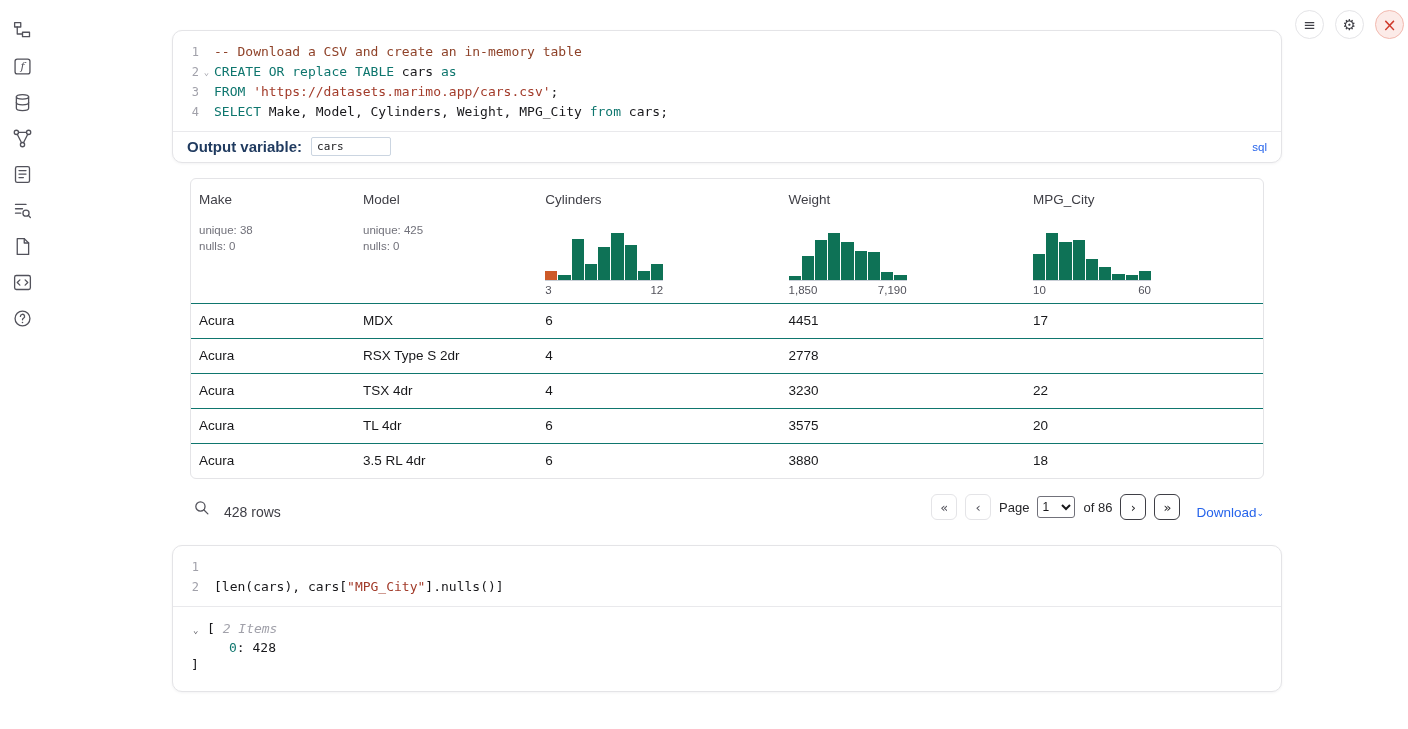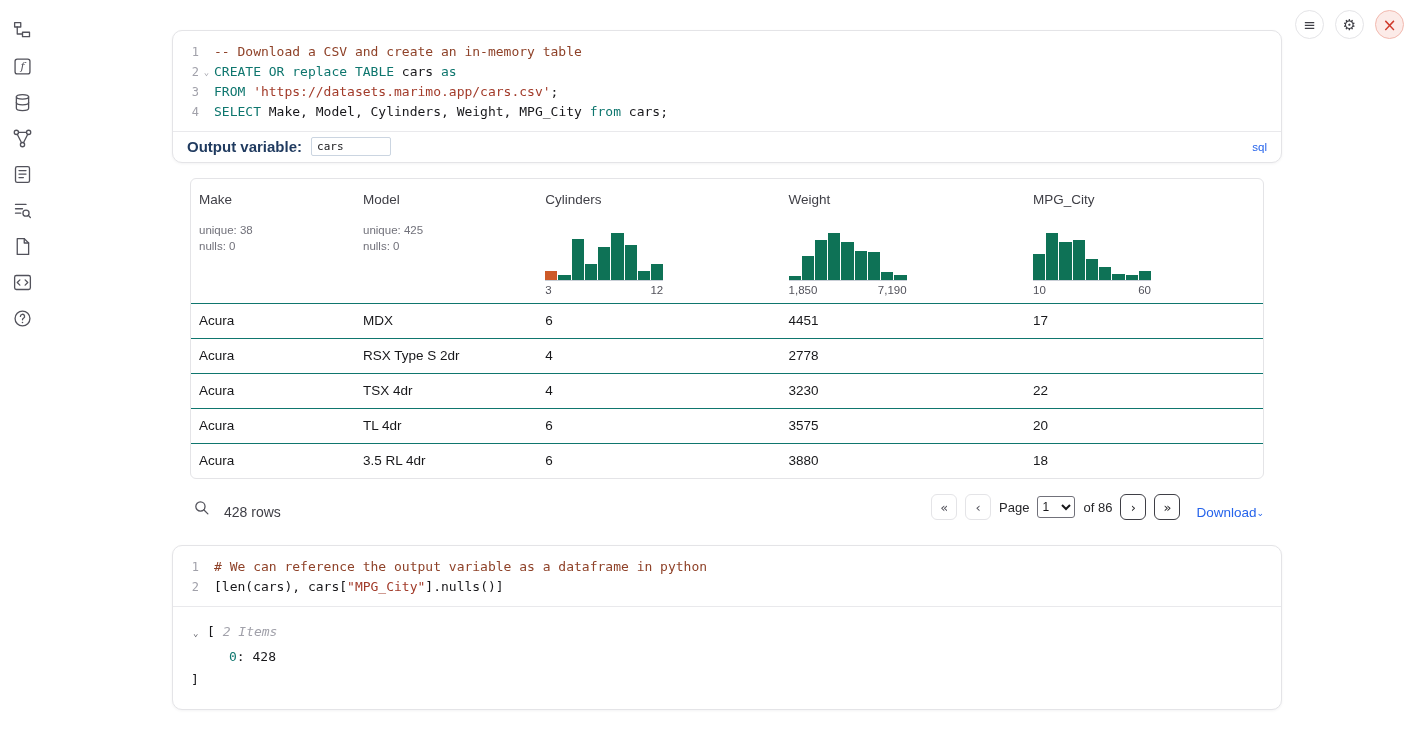--- a/index.html
+++ b/index.html
@@ -59,21 +59,21 @@
   .pg-btn{width:26px;height:26px;border:1px solid #e4e4e7;border-radius:6px;background:#fff;color:#52525b;font-size:13px;display:flex;align-items:center;justify-content:center;cursor:pointer;font-family:"DejaVu Sans",sans-serif}
   .pg-btn.strong{border-color:#3f3f46;color:#27272a}
   .page-text{font-size:13px;color:#27272a}
   .page-select{width:38px;height:22px;font-size:12px;border:1px solid #71717a;border-radius:3px;background:#fff;color:#18181b}
   .download{margin-left:16px;display:flex;align-items:center;color:#2563eb;font-size:13.5px;cursor:pointer;background:none;border:none;font-family:"Liberation Sans",sans-serif}
   .download .chev{font-size:9px}
 
   
   .cell-2{margin-top:25px}
   .divider{border-top:1px solid #e9e9ec}
-  .tree-output{padding:13px 0 18px;font-family:"DejaVu Sans Mono",monospace;font-size:13px;line-height:23px}
+  .tree-output{padding:13px 0 18px;font-family:"DejaVu Sans Mono",monospace;font-size:13px;line-height:17px}
   .tree-line{padding-left:20px;white-space:pre}
   .tree-chevron{display:inline-block;width:14px;font-size:9px;color:#52525b;cursor:pointer}
   .tree-muted{color:#a1a1aa;font-style:italic}
   .tree-key{color:#0e766e}
   .tree-value{color:#18181b}
   .tree-indent{padding-left:56px}
   .tree-close{padding-left:18px}
 </style>
 </head>
 <body>
@@ -321,21 +321,20 @@
       <span>Download</span>
       <span class="chev">⌄</span>
     </button>
   </div>
 
   <section class="cell cell-2">
     <div class="code-area" id="py-code">
         <div class="code-line">
           <span class="gutter">1</span>
           <span class="fold"></span>
-          <span class="code-text"><span class="tok-comment"># We can reference the output variable as a dataframe in python</span></span>
         </div>
         <div class="code-line">
           <span class="gutter">2</span>
           <span class="fold"></span>
           <span class="code-text"><span class="tok-plain">[len(cars), cars[</span><span class="tok-string">"MPG_City"</span><span class="tok-plain">].nulls()]</span></span>
         </div>
       </div>
     <div class="divider"></div>
     <div class="tree-output" id="tree-output">
         <div class="tree-line"><span class="tree-chevron">⌄</span><span class="tok-plain">[ </span><span class="tree-muted">2 Items</span></div>

